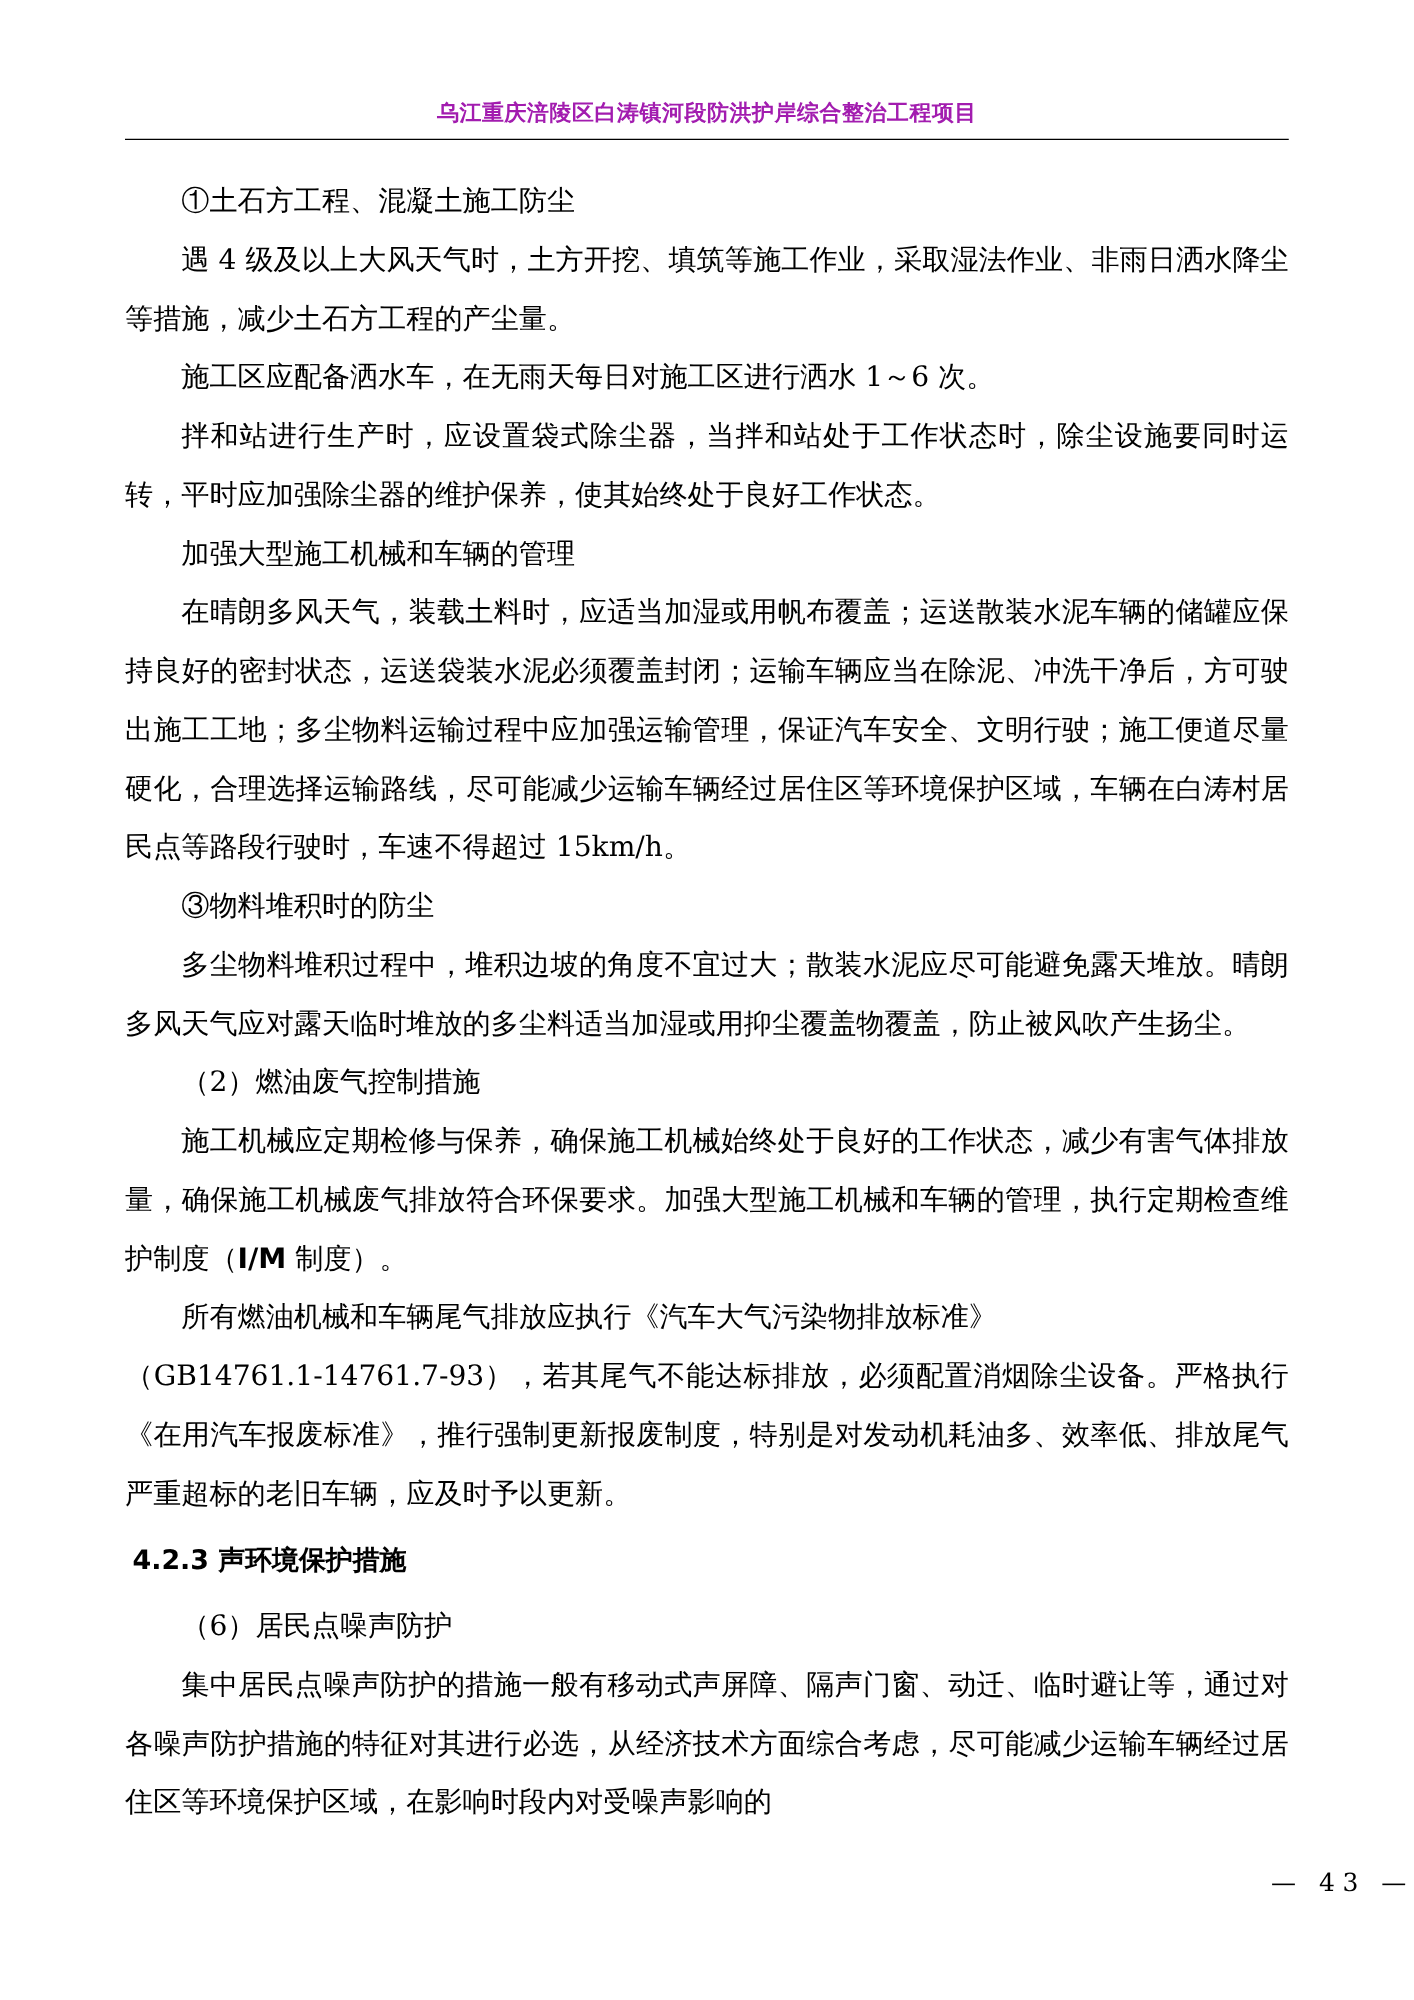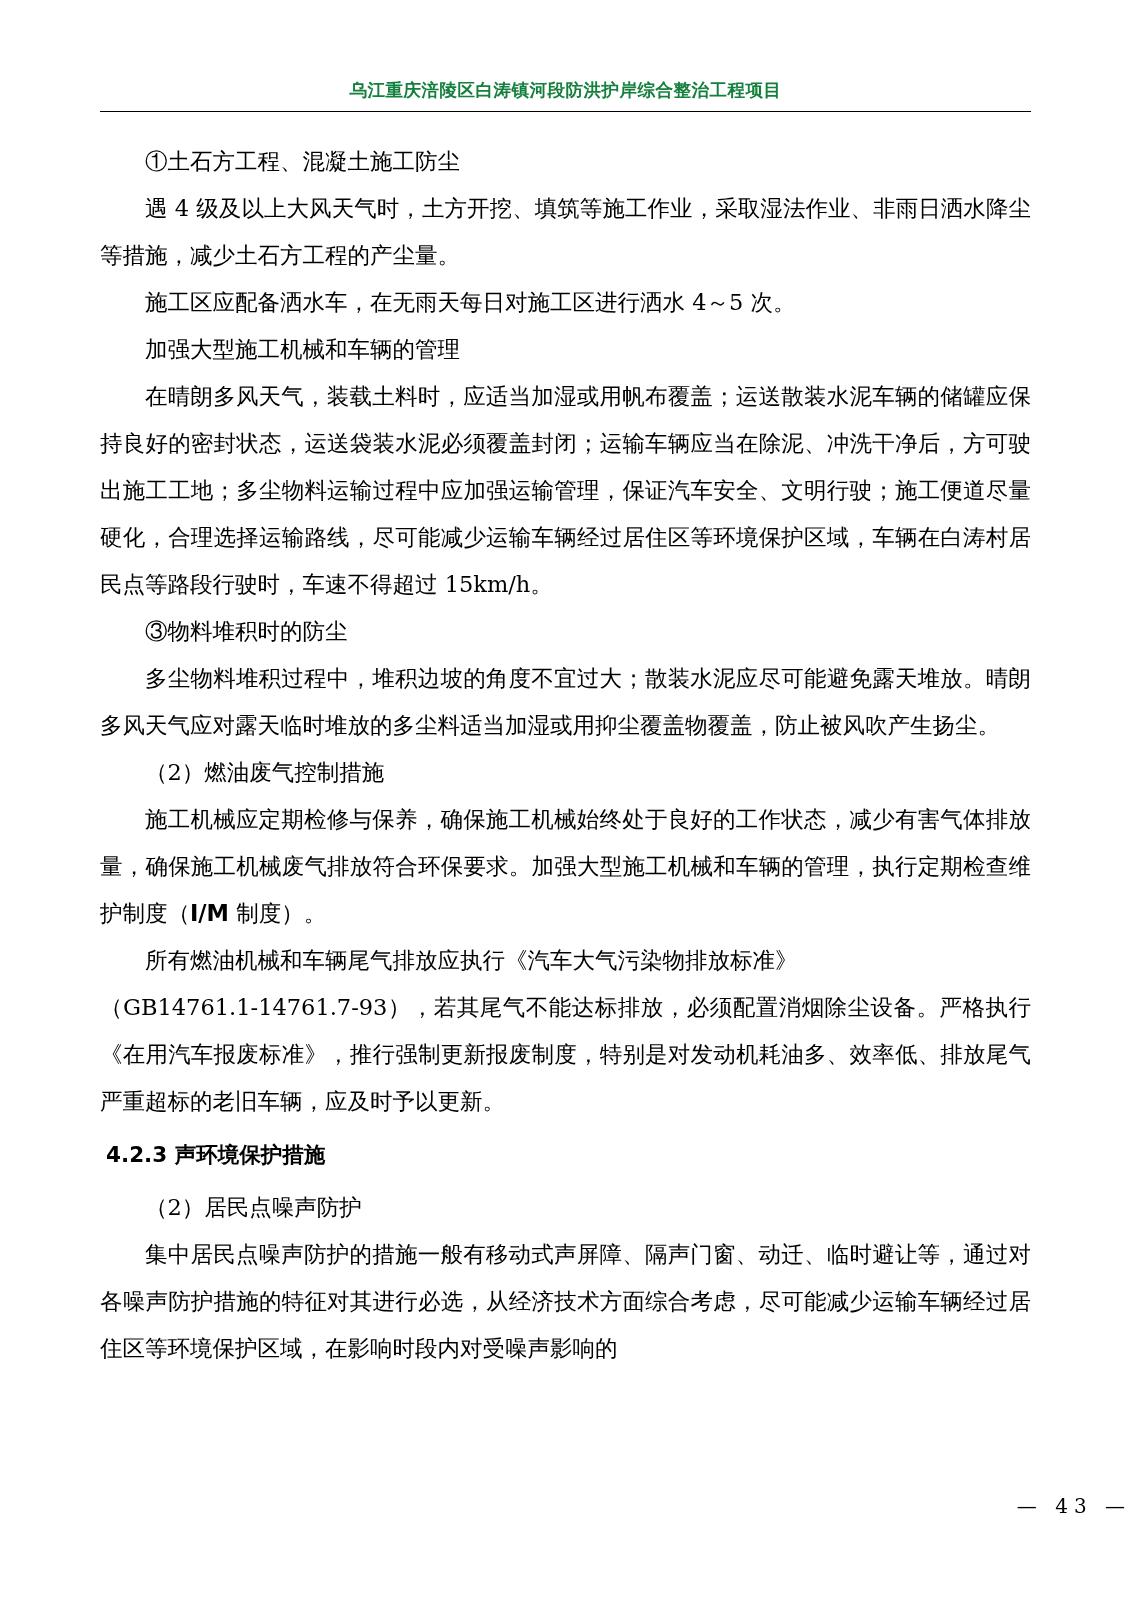--- a/index.html
+++ b/index.html
@@ -20,21 +20,21 @@
     height: 1600px;
     box-sizing: border-box;
     padding: 78px 100px 40px 100px;
     position: relative;
   }
   .header {
     text-align: center;
     font-size: 17.5px;
     font-weight: bold;
     letter-spacing: 0.5px;
-    color: #15803d;
+    color: #a21caf;
     padding-bottom: 9px;
   }
   .header-rule {
     border-bottom: 1.6px solid #000;
     margin: 0 0 26px 0;
   }
   .body-text {
     font-size: 22.5px;
     line-height: 47px;
     text-align: justify;
@@ -73,32 +73,33 @@
 <body>
 
 <div class="page">
 
   <div class="header">乌江重庆涪陵区白涛镇河段防洪护岸综合整治工程项目</div>
   <div class="header-rule"></div>
 
   <div class="body-text">
     <p class="para">①土石方工程、混凝土施工防尘</p>
     <p class="para">遇 4 级及以上大风天气时，土方开挖、填筑等施工作业，采取湿法作业、非雨日洒水降尘等措施，减少土石方工程的产尘量。</p>
-    <p class="para">施工区应配备洒水车，在无雨天每日对施工区进行洒水 4～5 次。</p>
+    <p class="para">施工区应配备洒水车，在无雨天每日对施工区进行洒水 1～6 次。</p>
+    <p class="para">拌和站进行生产时，应设置袋式除尘器，当拌和站处于工作状态时，除尘设施要同时运转，平时应加强除尘器的维护保养，使其始终处于良好工作状态。</p>
     <p class="para">加强大型施工机械和车辆的管理</p>
     <p class="para">在晴朗多风天气，装载土料时，应适当加湿或用帆布覆盖；运送散装水泥车辆的储罐应保持良好的密封状态，运送袋装水泥必须覆盖封闭；运输车辆应当在除泥、冲洗干净后，方可驶出施工工地；多尘物料运输过程中应加强运输管理，保证汽车安全、文明行驶；施工便道尽量硬化，合理选择运输路线，尽可能减少运输车辆经过居住区等环境保护区域，车辆在白涛村居民点等路段行驶时，车速不得超过 15km/h。</p>
     <p class="para">③物料堆积时的防尘</p>
     <p class="para">多尘物料堆积过程中，堆积边坡的角度不宜过大；散装水泥应尽可能避免露天堆放。晴朗多风天气应对露天临时堆放的多尘料适当加湿或用抑尘覆盖物覆盖，防止被风吹产生扬尘。</p>
     <p class="para">（2）燃油废气控制措施</p>
 
     <p class="para"><span>施工机械应定期检修与保养，确保施工机械始终处于良好的工作状态，减少有害气体排放量，确保施工机械废气排放符合环保要求。加强大型施工机械和车辆的管理，执行定期检查维护制度（</span><span class="bold-inline">I/M</span><span> 制度）。</span></p>
 
     <p class="para">所有燃油机械和车辆尾气排放应执行《汽车大气污染物排放标准》</p>
     <p class="para noindent">（GB14761.1-14761.7-93），若其尾气不能达标排放，必须配置消烟除尘设备。严格执行《在用汽车报废标准》，推行强制更新报废制度，特别是对发动机耗油多、效率低、排放尾气严重超标的老旧车辆，应及时予以更新。</p>
 
     <p class="heading">4.2.3 声环境保护措施</p>
 
-    <p class="para">（2）居民点噪声防护</p>
+    <p class="para">（6）居民点噪声防护</p>
     <p class="para">集中居民点噪声防护的措施一般有移动式声屏障、隔声门窗、动迁、临时避让等，通过对各噪声防护措施的特征对其进行必选，从经济技术方面综合考虑，尽可能减少运输车辆经过居住区等环境保护区域，在影响时段内对受噪声影响的</p>
   </div>
 
   <div class="footer">— 43 —</div>
 </div>
 
 </body></html>

